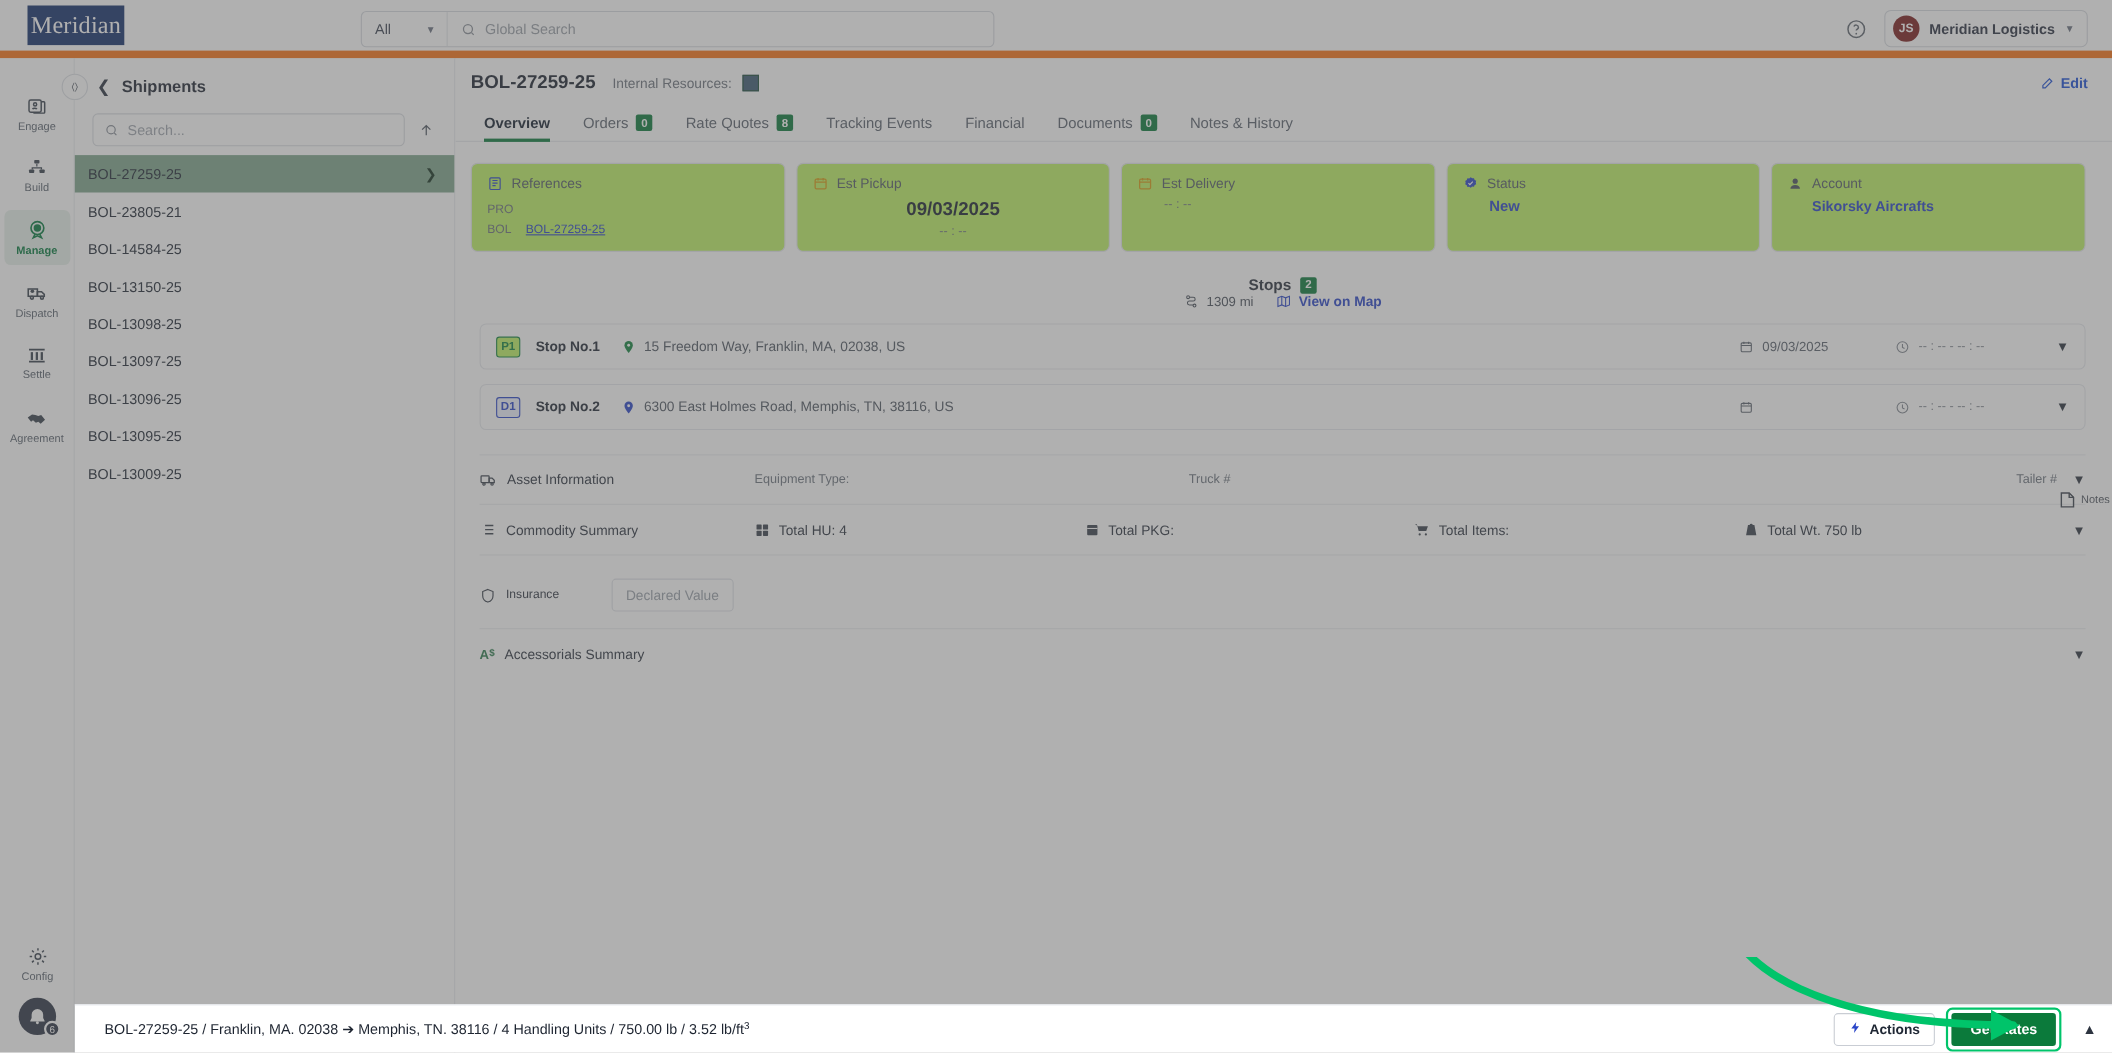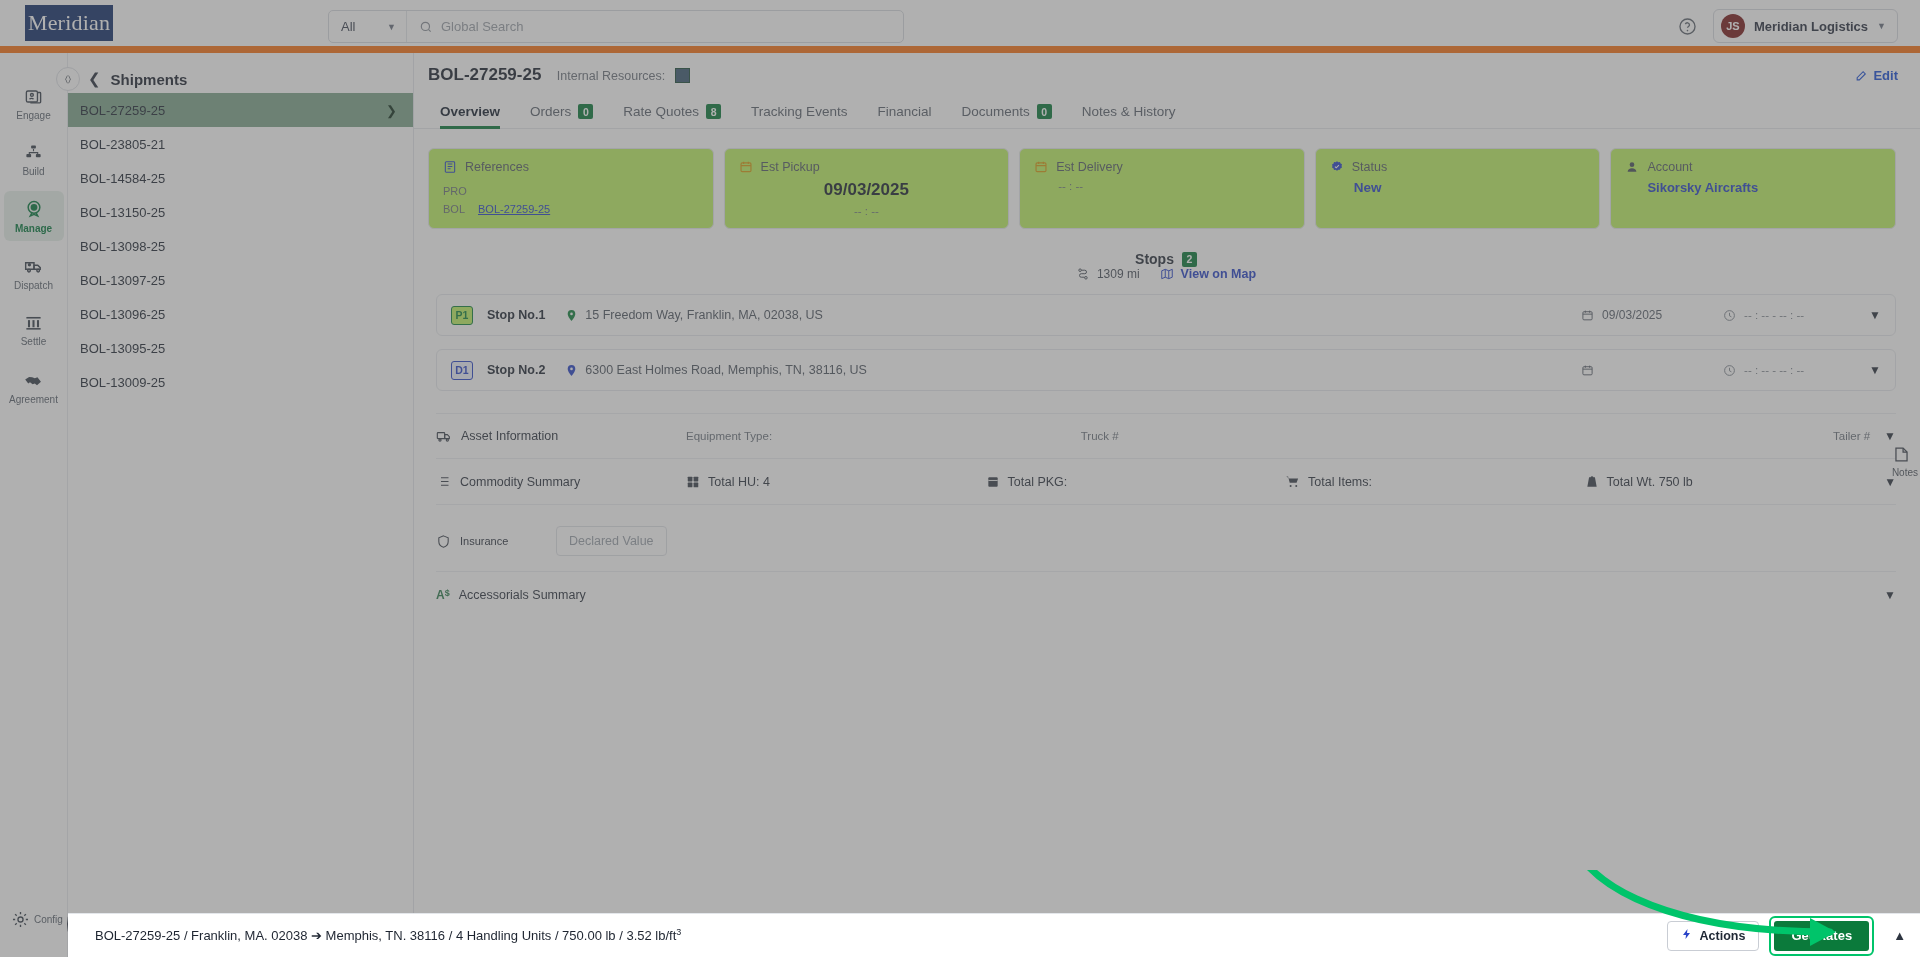--- a/index.html
+++ b/index.html
@@ -79,21 +79,21 @@
     display: flex; flex-direction: column; align-items: center; gap: 4px;
     border-radius: 6px; cursor: pointer;
   }
   .rail-item.active { background: #e7f0ea; }
   .rail-ico { color: #39424e; display: flex; }
   .rail-item.active .rail-ico { color: #067a3e; }
   .rail-label { font-size: 10px; color: #5a636e; }
   .rail-item.active .rail-label { color: #067a3e; font-weight: bold; }
   .rail-bottom {
     position: absolute; bottom: 16px; left: 0; width: 68px;
-    display: flex; flex-direction: row; align-items: center; gap: 4px; margin-left: 11px;
+    display: flex; flex-direction: column; align-items: center; gap: 4px;
   }
   .beacon {
     width: 34px; height: 34px; border-radius: 50%;
     background: #2d3545; display: flex; align-items: center;
     justify-content: center; position: relative; margin-top: 9px;
   }
   .beacon-badge {
     position: absolute; right: -4px; bottom: -2px;
     width: 15px; height: 15px; border-radius: 50%;
     background: #2d3545; color: #fff; font-size: 9px;
@@ -305,21 +305,21 @@
   .acc-row {
     margin: 4px 24px 0 22px; height: 46px;
     display: flex; align-items: center;
     border-top: 1px solid #eceef1;
   }
   .acc-sup { font-size: 9px; vertical-align: super; }
 
   
   .notes-tab {
     position: absolute; right: 2px; top: 392px;
-    display: flex; flex-direction: column; align-items: flex-start; gap: 3px;
+    display: flex; flex-direction: row; align-items: center; gap: 3px;
     z-index: 20;
   }
   .notes-lbl { font-size: 10px; color: #4d545e; }
 
   
   .bottombar {
     position: absolute; bottom: 0; left: 68px; width: 1852px; height: 44px;
     background: #fff; border-top: 1px solid #e4e7eb;
     display: flex; align-items: center; z-index: 60;
   }
@@ -482,20 +482,36 @@
   </div>
 
   <div class="listpanel">
     <div class="collapse-btn">〈〉</div>
 
     <div class="list-head">
       <span class="back-caret">❮</span>
       <span class="list-title">Shipments</span>
     </div>
 
+    <div class="list-search-row">
+      <div class="list-search">
+        <span class="search-ico" style="margin:0">
+          <svg width="13" height="13" viewBox="0 0 24 24" fill="none" stroke="currentColor" stroke-width="2">
+              <circle cx="11" cy="11" r="7"></circle>
+              <path d="M20 20l-3.5-3.5"></path>
+            </svg>
+        </span>
+        <input value="" placeholder="Search..." style="">
+      </div>
+      <span class="sort-ico">
+        <svg width="15" height="15" viewBox="0 0 24 24" fill="none" stroke="currentColor" stroke-width="1.8">
+            <path d="M12 19V5M6 11l6-6 6 6"></path>
+          </svg>
+      </span>
+    </div>
 
     <div id="ship-rows">
         <div class="ship-row selected">
           <span>BOL-27259-25</span>
           <span class="ship-arrow">❯</span>
         </div>
         <div class="ship-row">
           <span>BOL-23805-21</span>
           <span class="ship-arrow">❯</span>
         </div>

